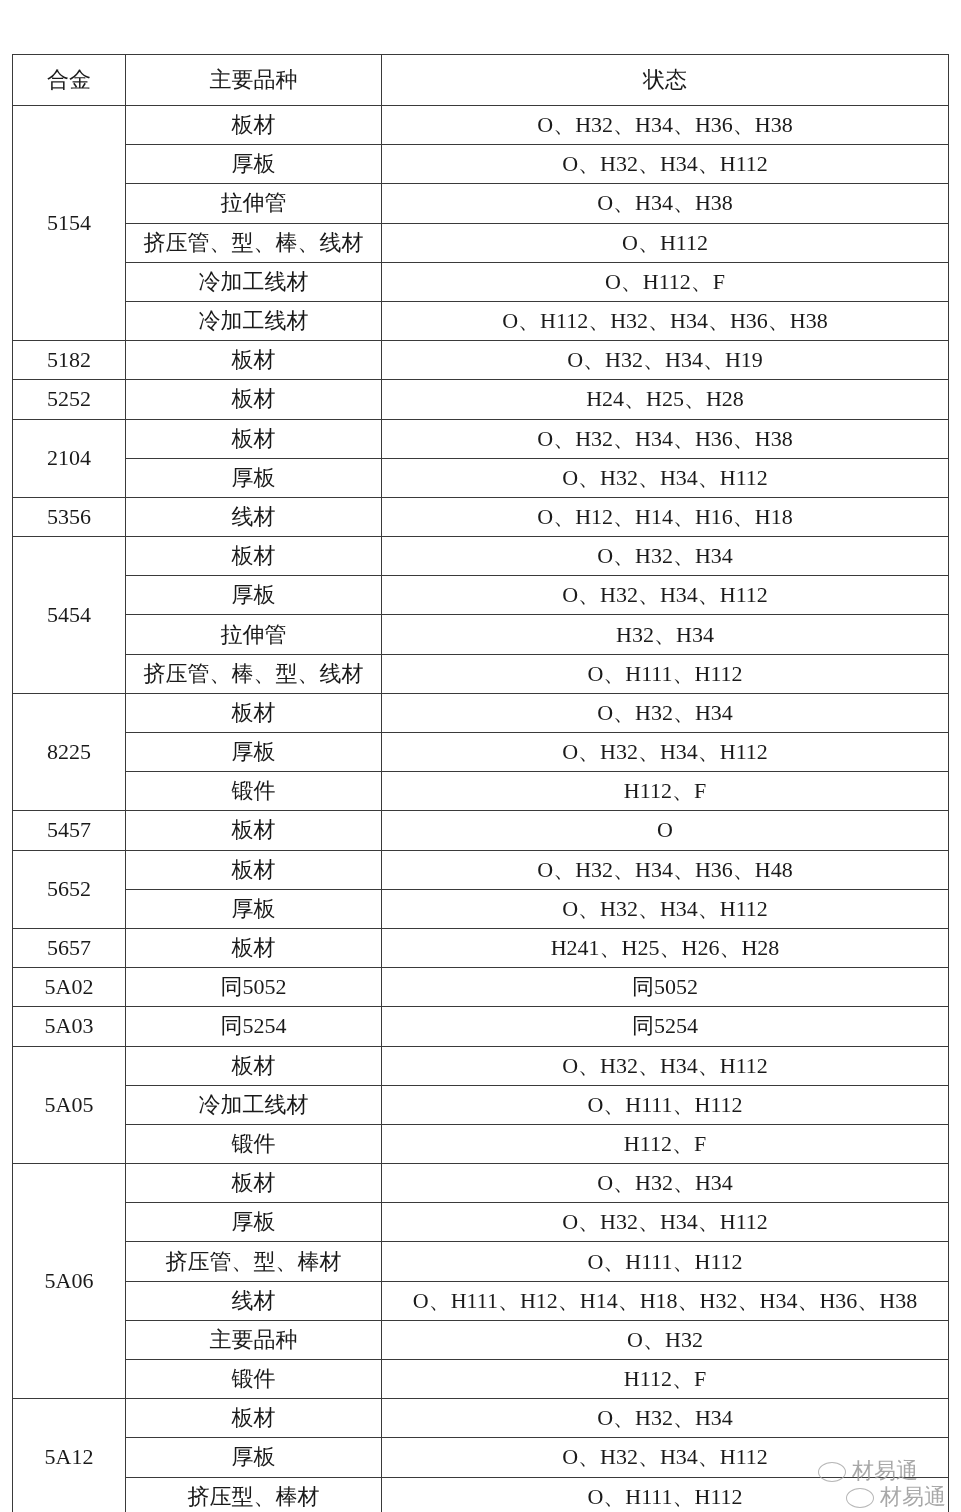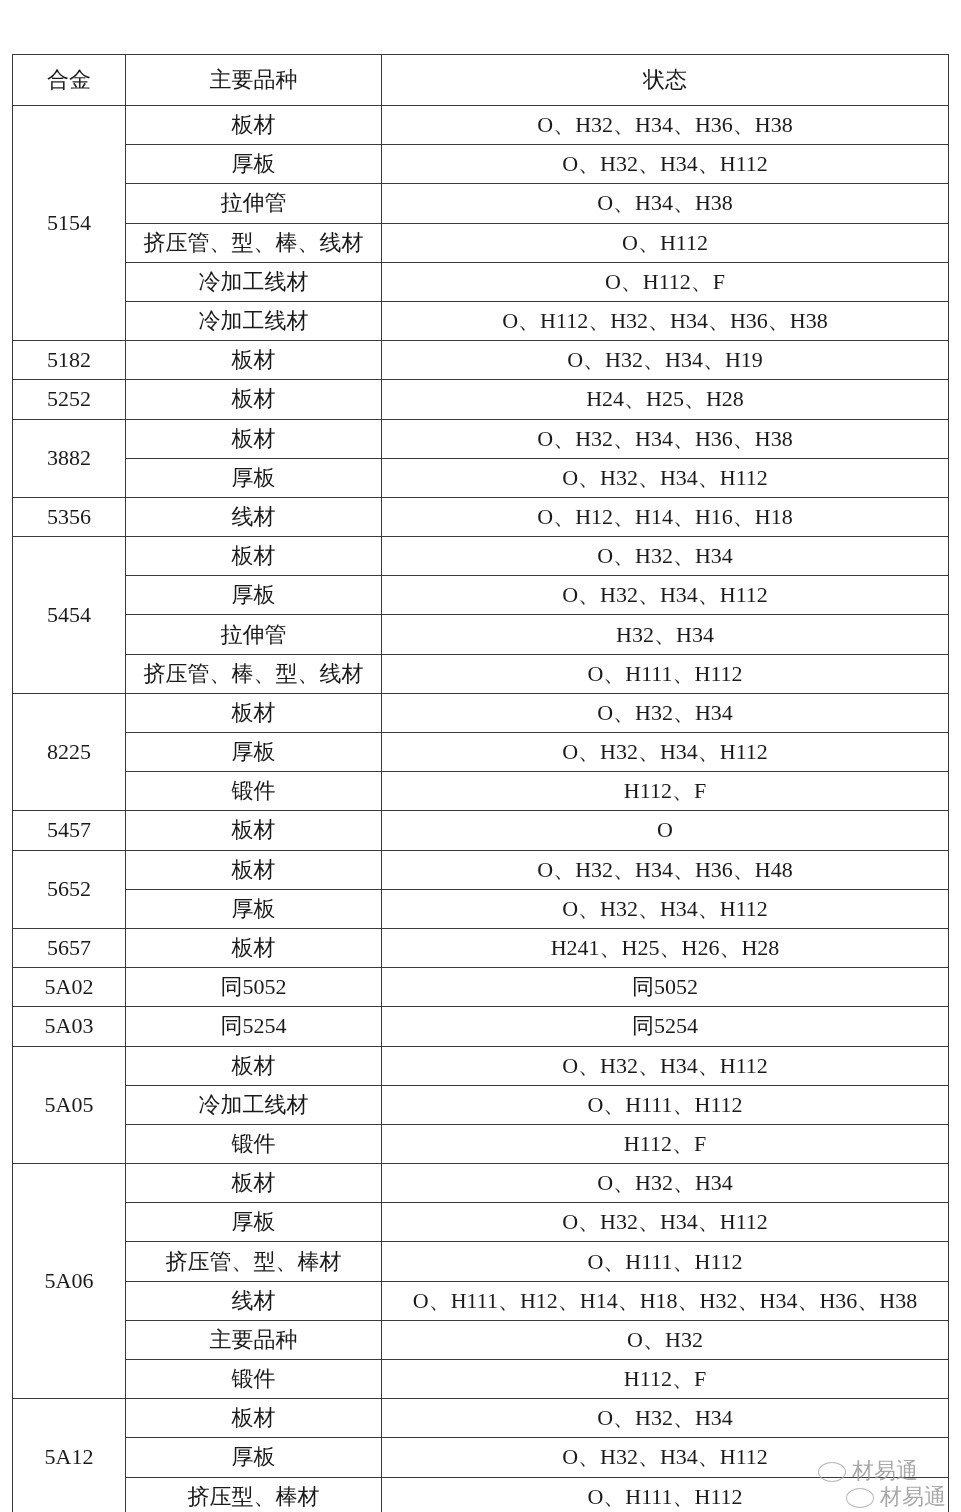--- a/index.html
+++ b/index.html
@@ -60,21 +60,21 @@
         <td rowspan="1">5182</td>
         <td>板材</td>
         <td>O、H32、H34、H19</td>
       </tr>
       <tr>
         <td rowspan="1">5252</td>
         <td>板材</td>
         <td>H24、H25、H28</td>
       </tr>
       <tr>
-        <td rowspan="2">3882</td>
+        <td rowspan="2">2104</td>
         <td>板材</td>
         <td>O、H32、H34、H36、H38</td>
       </tr>
       <tr>
         <td>厚板</td>
         <td>O、H32、H34、H112</td>
       </tr>
       <tr>
         <td rowspan="1">5356</td>
         <td>线材</td>

